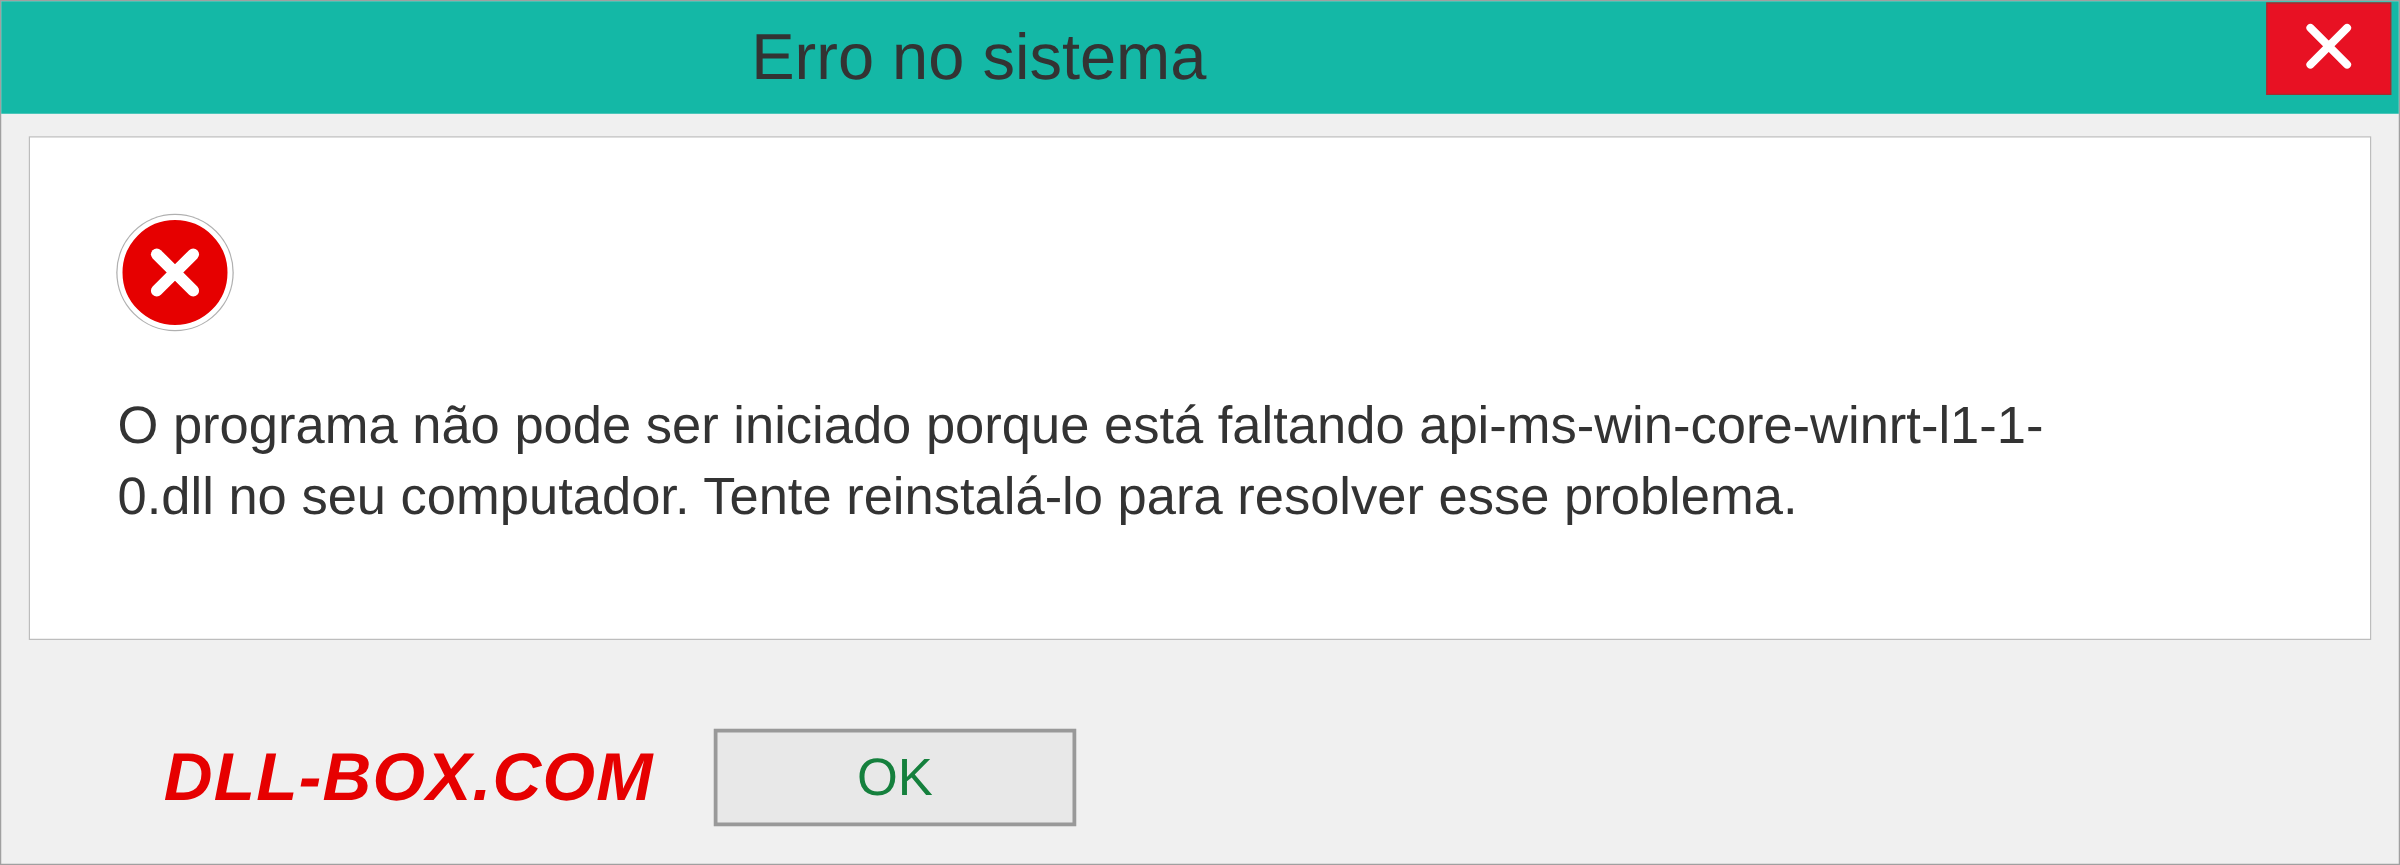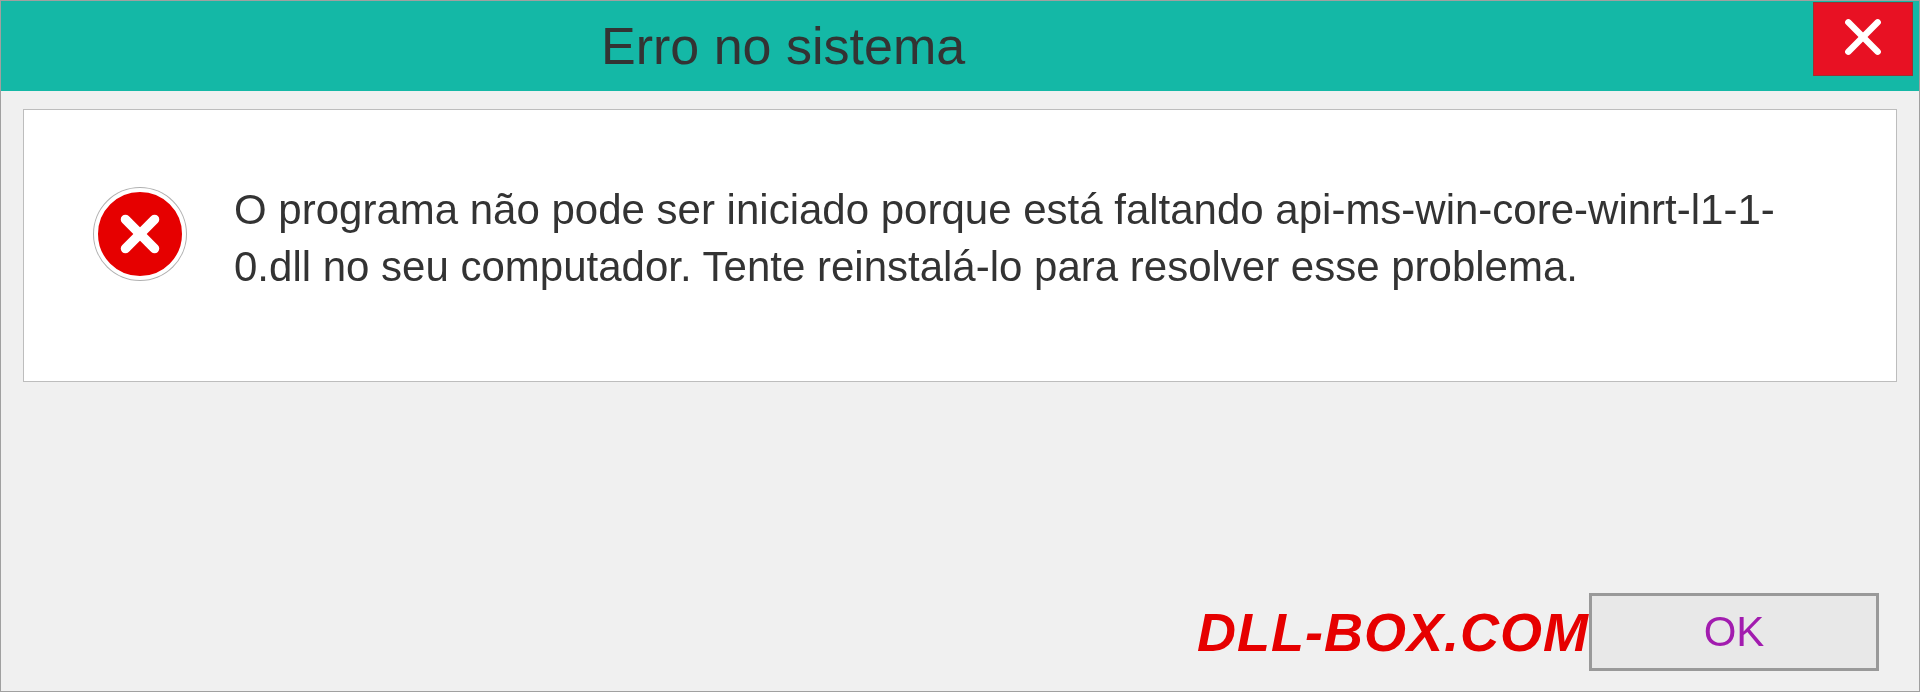--- a/index.html
+++ b/index.html
@@ -49,24 +49,25 @@
       margin-top: -14px;
     }
     .close-btn svg {
       width: 44px;
       height: 44px;
     }
     .content-panel {
       margin: 18px 22px 0 22px;
       border: 1px solid #bdbdbd;
       background: #ffffff;
-      padding: 72px 70px 86px 70px;
+      padding: 56px 70px 86px 70px;
       display: flex;
       align-items: flex-start;
       gap: 48px;
+      flex-direction: column;
     }
     .error-circle {
       width: 92px;
       height: 92px;
       min-width: 92px;
       border-radius: 50%;
       background: #e60000;
       border: 4px solid #ffffff;
       box-shadow: 0 0 0 1px #b0b0b0;
       display: flex;
@@ -81,39 +82,40 @@
     .message-text {
       font-size: 42px;
       line-height: 1.35;
       color: #333333;
       font-weight: 400;
       max-width: 1580px;
     }
     .footer {
       display: flex;
       align-items: center;
-      justify-content: flex-end;
-      padding: 30px 40px 20px 130px;
+      justify-content: flex-start;
+      padding: 30px 40px 30px 130px;
       margin-top: auto;
+      gap: 48px;
     }
     .branding {
       font-size: 54px;
       font-weight: 900;
       font-style: italic;
       color: #e60000;
       letter-spacing: 1px;
       font-family: Arial, sans-serif;
     }
     .ok-btn {
       width: 290px;
       height: 78px;
       background: #e8e8e8;
       border: 3px solid #999999;
       font-size: 42px;
-      color: #a21caf;
+      color: #15803d;
       cursor: pointer;
       display: flex;
       align-items: center;
       justify-content: center;
       font-family: "Segoe UI", Tahoma, Arial, sans-serif;
     }
   </style>
 </head>
 <body>
 

